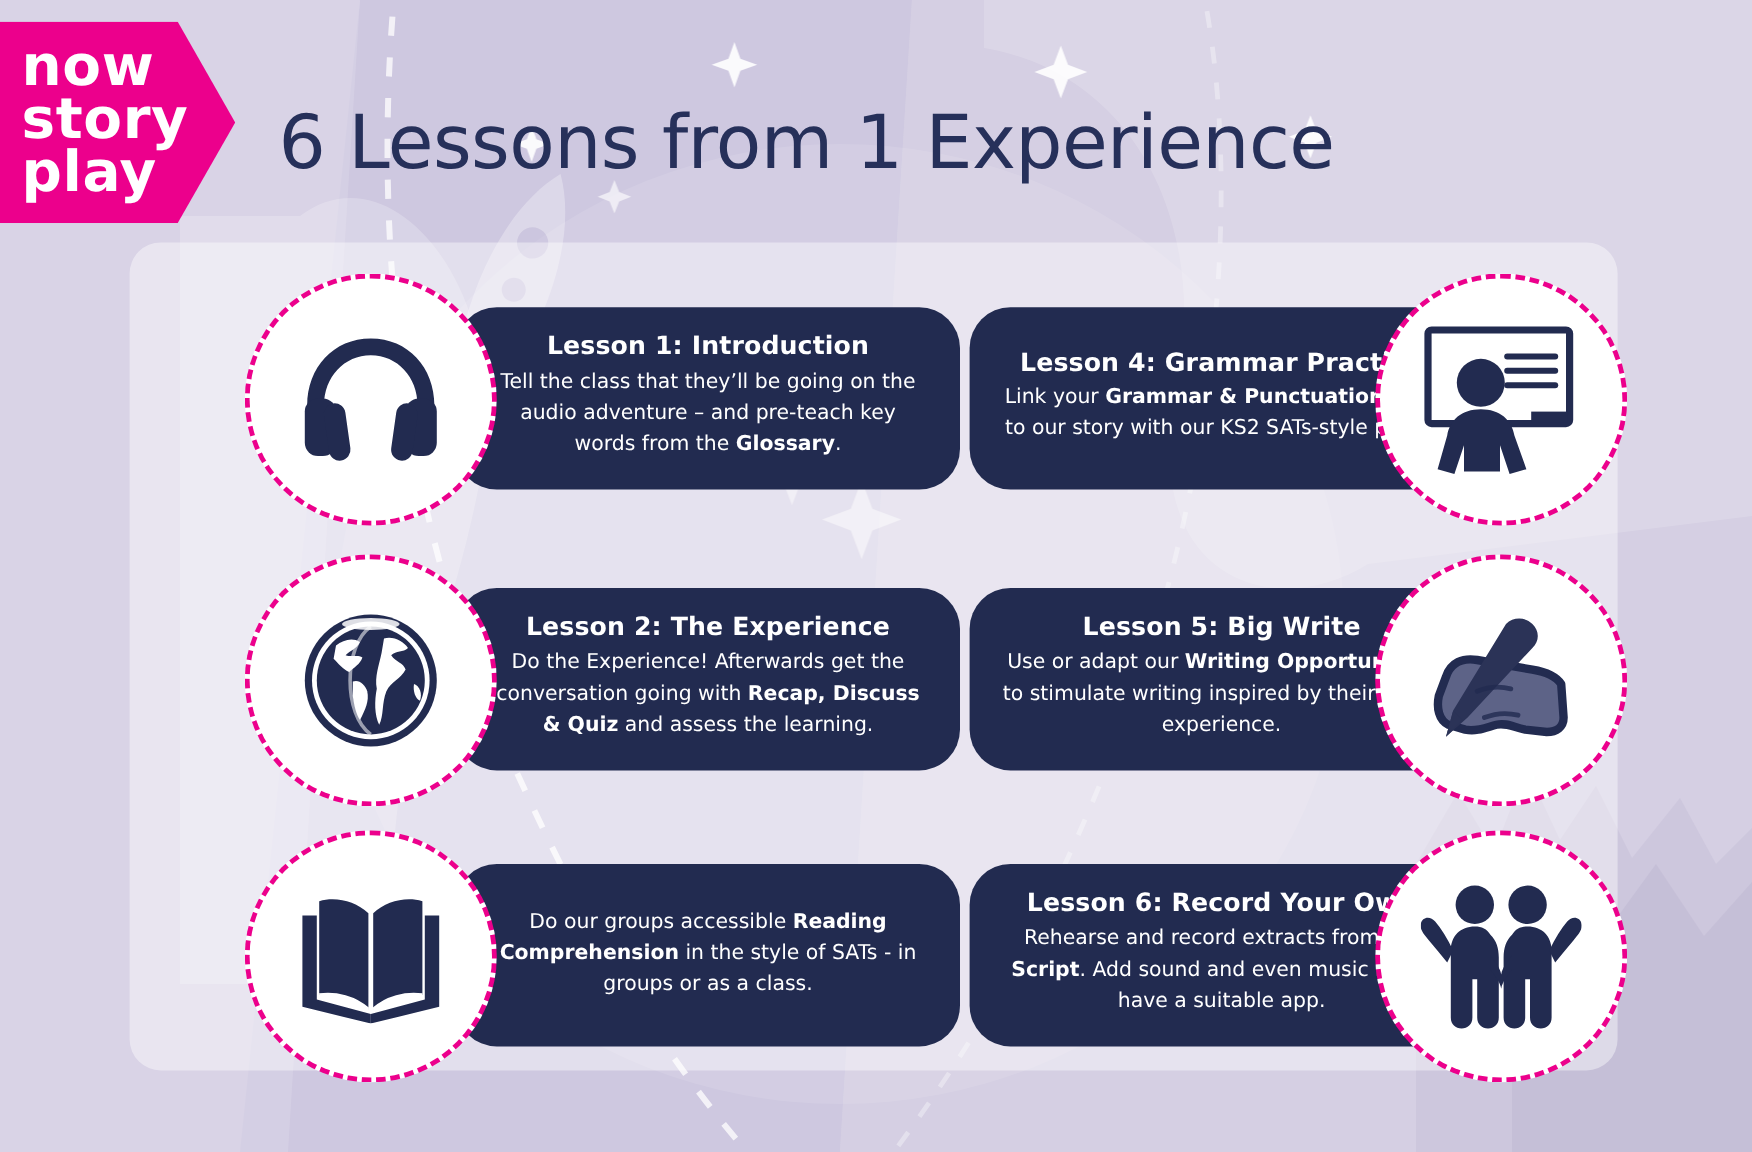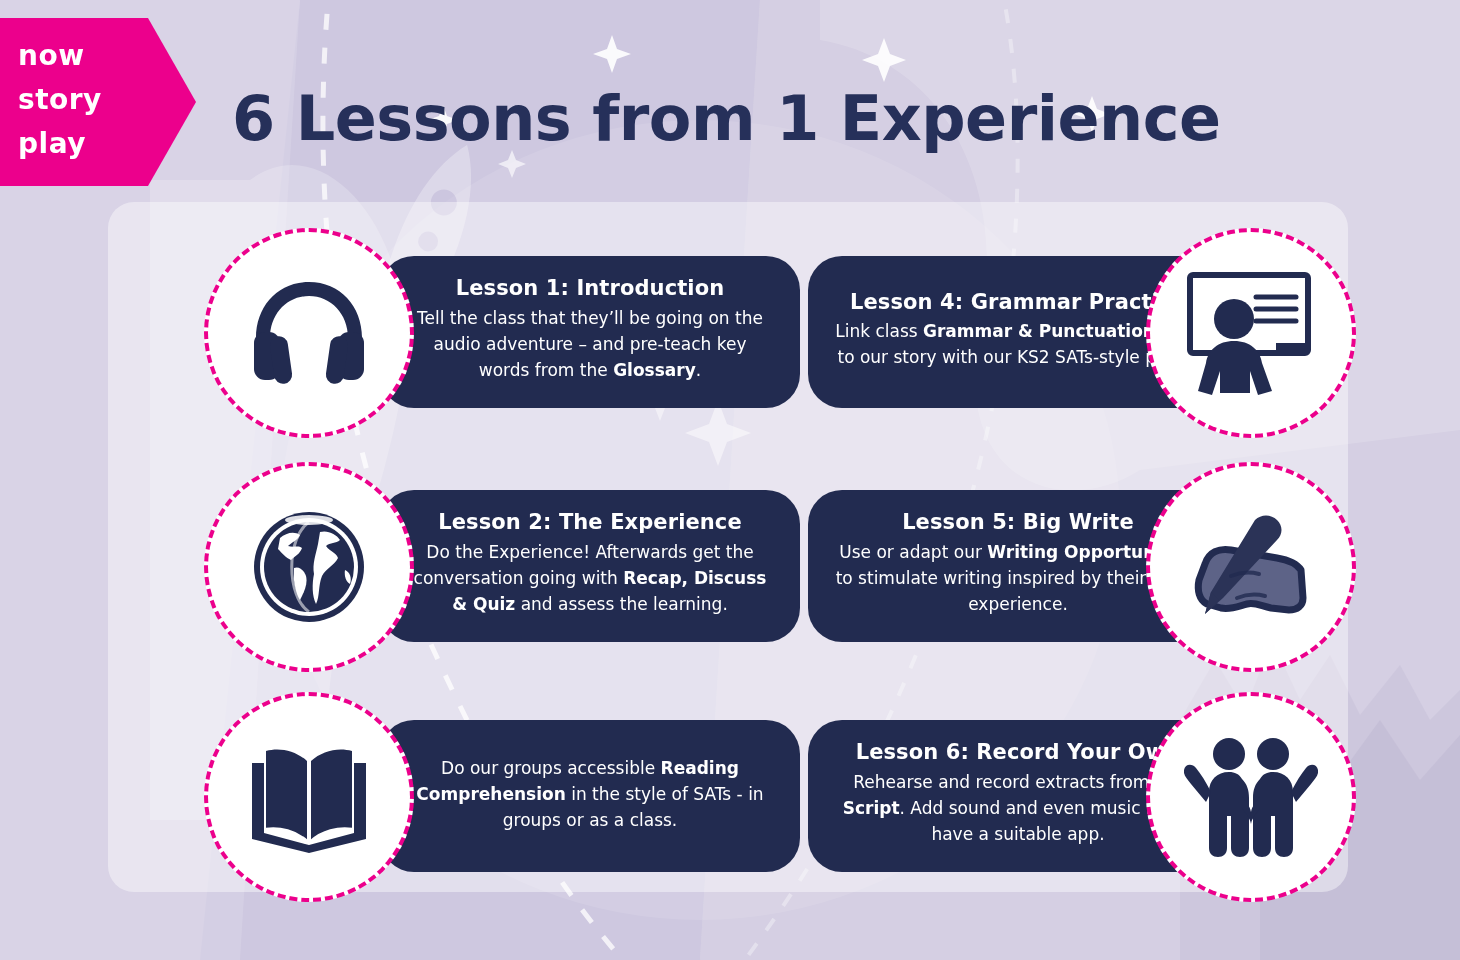--- a/index.html
+++ b/index.html
@@ -32,35 +32,35 @@
     -webkit-clip-path: polygon(0 0, 148px 0, 196px 84px, 148px 168px, 0 168px);
     clip-path: polygon(0 0, 148px 0, 196px 84px, 148px 168px, 0 168px);
     border-radius: 0 0 0 0;
     z-index: 40;
   }
   .logo-text {
     position: absolute;
     left: 18px; top: 16px;
     color: #ffffff;
     font-family: "DejaVu Sans", "Liberation Sans", sans-serif;
-    font-size: 28px;
+    font-size: 47px;
     font-weight: 700;
     line-height: 44px;
     letter-spacing: 0.5px;
   }
   .logo-text span { display: block; }
 
   
   .headline {
     position: absolute;
     left: 232px; top: 86px;
     width: 1100px;
     color: #26305a;
     font-size: 62px;
-    font-weight: 700;
+    font-weight: 400;
     letter-spacing: -0.5px;
     line-height: 1.05;
     z-index: 30;
     text-align: left;
     white-space: nowrap;
   }
 
   
   .panel {
     position: absolute;
@@ -275,21 +275,21 @@
             <line x1="72" y1="38" x2="112" y2="38"></line>
             <line x1="72" y1="50" x2="112" y2="50"></line>
           </g>
           <rect class="nv" x="92" y="72" width="30" height="9"></rect>
           <circle class="nv" cx="50" cy="48" r="20"></circle>
           <path class="nv" d="M50 70 C34 70 24 79 22 92 L14 120 L28 124 L36 100 L36 122 L66 122 L66 100 L74 124 L88 120 L78 92 C76 79 66 70 50 70 Z"></path>
         </svg>
       </div>
       <div class="card">
         <div class="card-title">Lesson 4: Grammar Practice</div>
-        <div class="card-body"><span>Link class </span><b>Grammar &amp; Punctuation</b><span> back to our story with our KS2 SATs-style paper.</span></div>
+        <div class="card-body"><span>Link your </span><b>Grammar &amp; Punctuation</b><span> back to our story with our KS2 SATs-style paper.</span></div>
       </div>
     </div>
 
     <div class="lesson col-right row-2">
       <div class="icon-circle">
         <svg width="132" height="122" viewBox="0 0 132 122">
           <path class="hand" d="M20 58 C24 46 34 42 46 44 L92 52 C104 54 112 58 116 64 L118 92 C118 100 112 104 104 104 L86 102 C76 100 70 96 62 98 C54 100 46 104 36 102 L22 98 C14 94 12 84 14 74 Z"></path>
           <path class="pen" d="M70 14 C76 8 86 8 92 14 C98 20 98 28 92 34 L38 92 L20 108 L26 86 Z"></path>
           <path class="pen" d="M20 108 L26 86 L34 94 Z"></path>
           <path d="M46 70 C56 66 66 66 74 68" fill="none" stroke="#222b50" stroke-width="4" stroke-linecap="round" opacity="0.8"></path>

